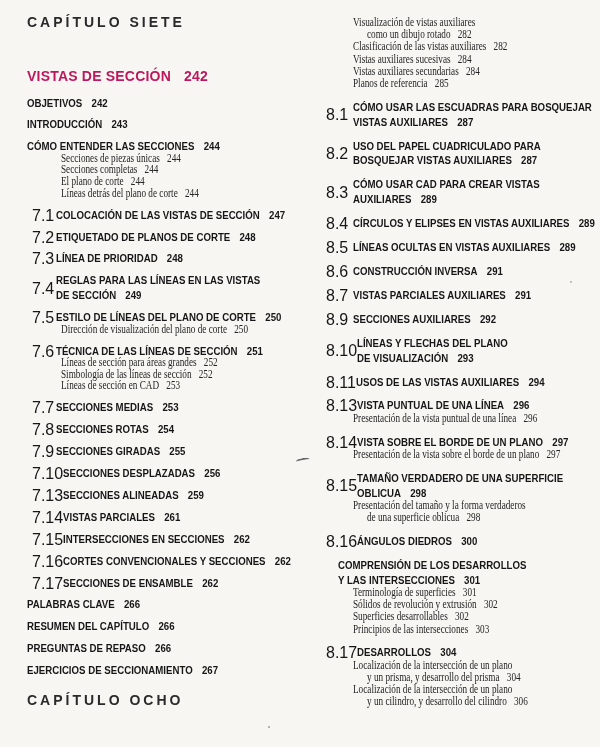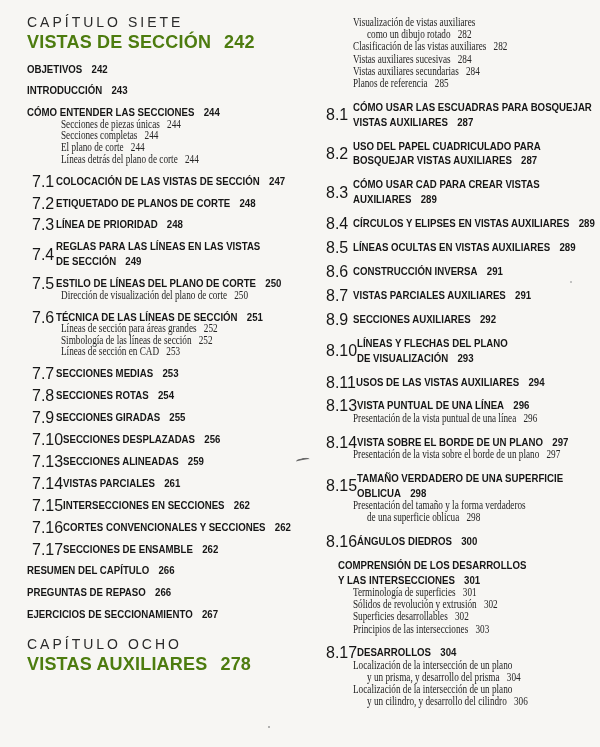--- a/index.html
+++ b/index.html
@@ -11,26 +11,26 @@
   }
   .col{position:absolute;top:13px;}
   #col-0{left:27px;width:292px;}
   #col-1{left:326px;width:272px;top:16px;}
 
   
   .chapter{margin-top:0;}
   .chapter + * {}
   .chapter.later{margin-top:14px;}
   .kicker{
-    font-size:14px;letter-spacing:3px;font-weight:normal;color:#2a2a2a;
+    font-size:14px;letter-spacing:3px;font-weight:bold;color:#2a2a2a;
     line-height:19px;white-space:nowrap;
   }
   .chtitle{
-    font-size:18px;font-weight:bold;color:#4d7c0f;line-height:21px;
-    white-space:nowrap;letter-spacing:0.2px;
+    font-size:14px;font-weight:bold;color:#be185d;line-height:21px;
+    white-space:nowrap;letter-spacing:0.2px;margin-top:34px;
   }
   .chtitle .pg{margin-left:13px;}
 
   
   .entry{display:flex;align-items:flex-start;}
   .entry.section,.entry.heading{margin-top:7px;align-items:center;}
   #col-1 .entry.section,#col-1 .entry.heading{margin-top:9px;}
   .entry.sub{margin-top:0;}
 
   .num{
@@ -220,20 +220,25 @@
       </div>
     </div>
     <div class="entry section">
       <span class="num">7.17</span>
       <div class="lines">
         <div class="line"><span class="tx">SECCIONES DE ENSAMBLE</span><span class="pg">262</span></div>
       </div>
     </div>
     <div class="entry heading">
       <div class="lines">
+        <div class="line"><span class="tx">PALABRAS CLAVE</span><span class="pg">266</span></div>
+      </div>
+    </div>
+    <div class="entry heading">
+      <div class="lines">
         <div class="line"><span class="tx">RESUMEN DEL CAPÍTULO</span><span class="pg">266</span></div>
       </div>
     </div>
     <div class="entry heading">
       <div class="lines">
         <div class="line"><span class="tx">PREGUNTAS DE REPASO</span><span class="pg">266</span></div>
       </div>
     </div>
     <div class="entry heading">
       <div class="lines">

